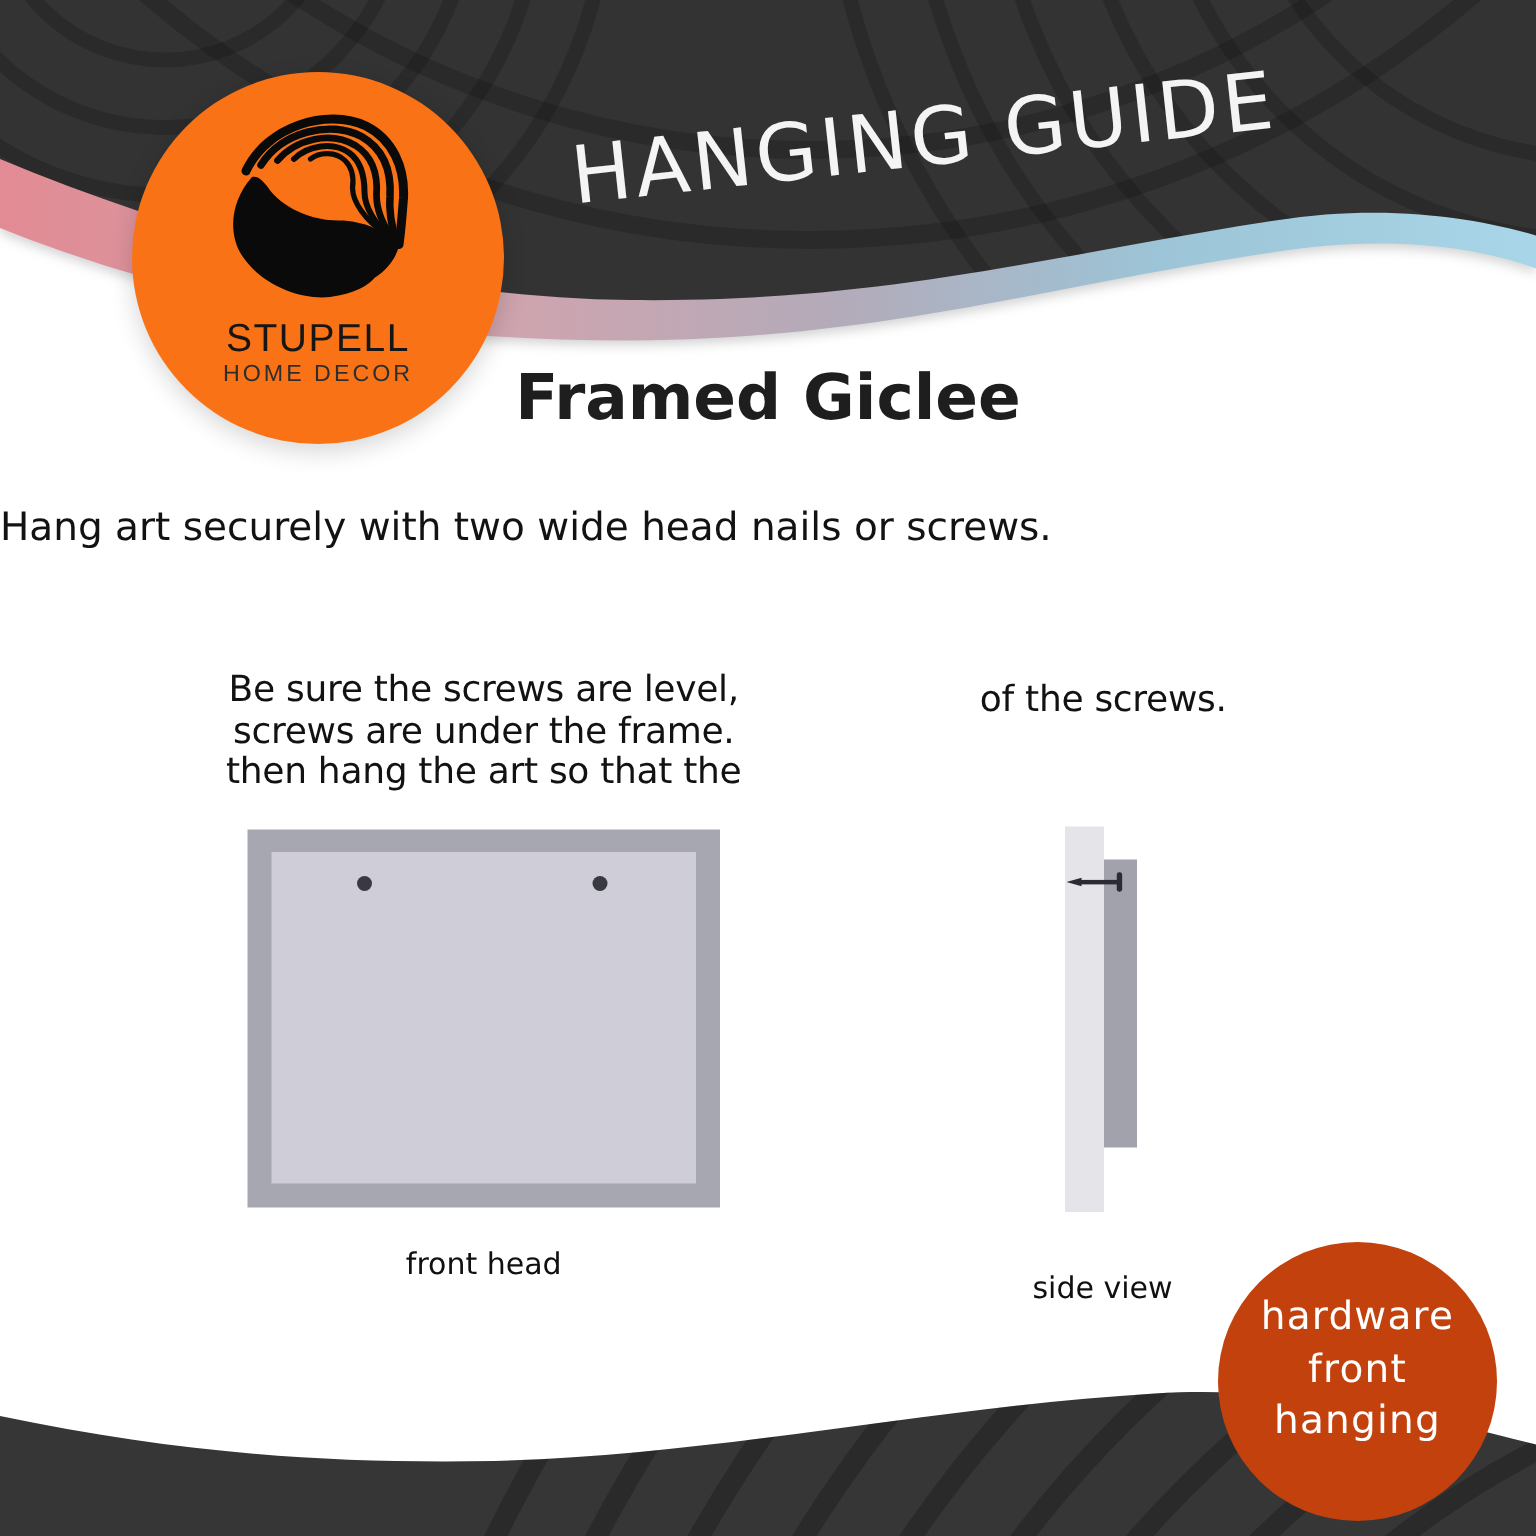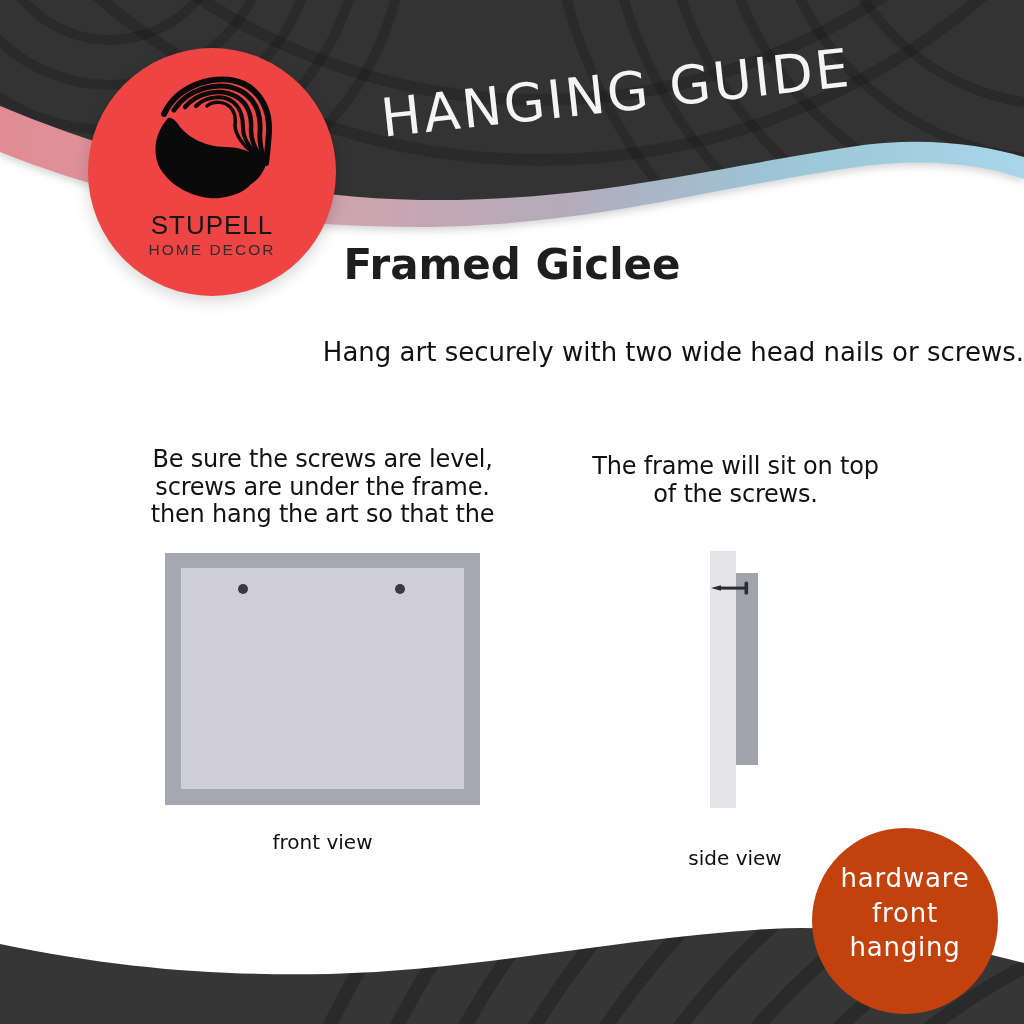--- a/index.html
+++ b/index.html
@@ -14,35 +14,35 @@
   .top-band { left:0; top:0; width:1024px; height:250px; filter:drop-shadow(0 3px 4px rgba(0,0,0,.18)); }
 
   .main-title {
     left:378px; top:88px; transform:rotate(-6.2deg); transform-origin:left top;
     font-size:53px; letter-spacing:2.5px; color:#f4f4f4; white-space:nowrap; font-weight:400;
   }
 
   
   .logo-circle {
     left:88px; top:48px; width:248px; height:248px; border-radius:50%;
-    background:#ef4444; box-shadow:0 5px 16px rgba(0,0,0,.16);
+    background:#f97316; box-shadow:0 5px 16px rgba(0,0,0,.16);
   }
   .logo-mark { position:absolute; left:50px; top:20px; }
   .brand-name {
     position:absolute; left:0; top:162px; width:100%; text-align:center;
     font-family:"Liberation Sans", sans-serif; font-size:26px; letter-spacing:1px; color:#161616;
   }
   .brand-tagline {
     position:absolute; left:0; top:193px; width:100%; text-align:center;
     font-family:"Liberation Sans", sans-serif; font-size:15.5px; letter-spacing:2px; color:#2e2e2e;
   }
 
   
   .product-title { left:0; top:240px; width:100%; text-align:center; font-size:42px; font-weight:700; color:#1e1e1e; }
-  .instruction   { left:0; top:337px; width:100%; text-align:right; font-size:26px; color:#121212; }
+  .instruction   { left:0; top:337px; width:100%; text-align:left; font-size:26px; color:#121212; }
 
   .col-text { text-align:center; font-size:24px; line-height:27.5px; color:#121212; letter-spacing:-0.2px; }
   .front-text { left:115px; top:446px; width:415px; }
   .side-text  { left:563px; top:453px; width:345px; }
 
   .view-label { text-align:center; font-size:20px; color:#101010; }
   .front-label { left:165px; top:830px; width:315px; }
   .side-label  { left:560px; top:846px; width:350px; }
 
   
@@ -130,24 +130,23 @@
     <div>Be sure the screws are level,</div>
     <div>screws are under the frame.</div>
     <div>then hang the art so that the</div>
   </div>
 
   <div class="abs frame-outer">
     <div class="frame-inner"></div>
     <div class="screw-dot screw-left"></div>
     <div class="screw-dot screw-right"></div>
   </div>
-  <div class="abs view-label front-label">front view</div>
+  <div class="abs view-label front-label">front head</div>
 
   <div class="abs col-text side-text">
-    <div>The frame will sit on top</div>
     <div>of the screws.</div>
   </div>
 
   <div class="abs side-wall-bar"></div>
   <div class="abs side-frame-bar"></div>
   <svg class="abs nail" width="44" height="16" viewBox="0 0 44 16" aria-hidden="true">
     <polygon points="0,8 10,5.2 10,10.8" fill="#2b2b33"></polygon>
     <rect x="8" y="6.6" width="27" height="3" fill="#2b2b33"></rect>
     <rect x="33.5" y="1.5" width="3.6" height="13" rx="1.6" fill="#2b2b33"></rect>
   </svg>

